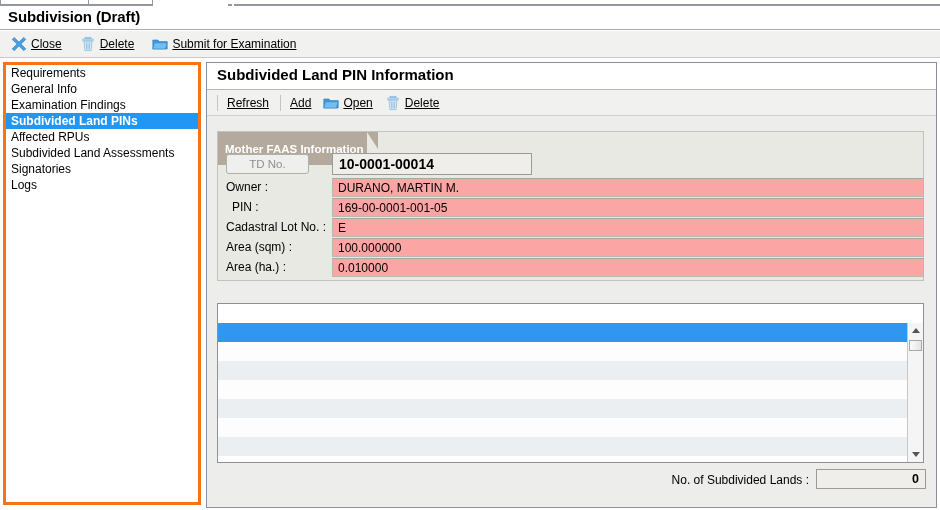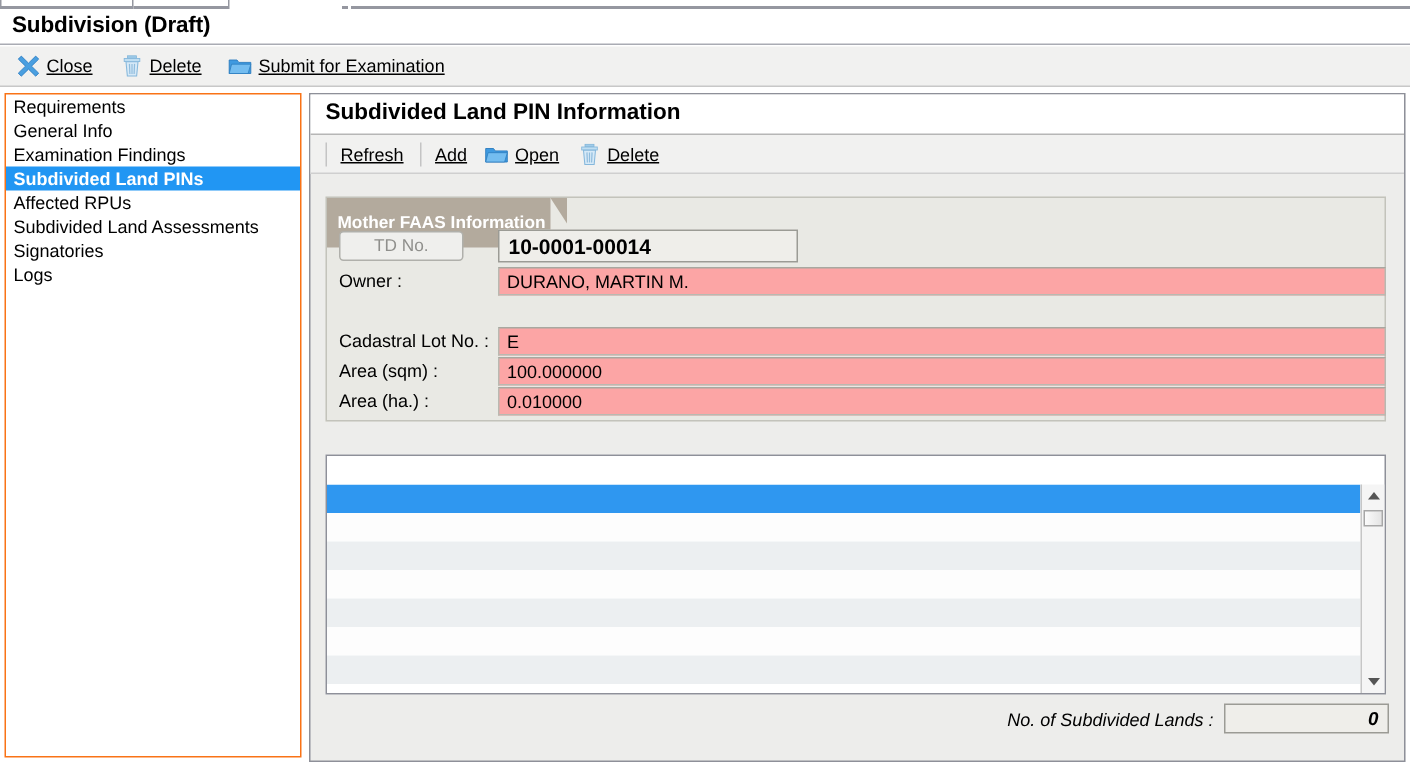--- a/index.html
+++ b/index.html
@@ -92,21 +92,21 @@
     background: #c4c4c4;
     margin: 0 4px;
   }
 
   
   #sidebar {
     position: absolute;
     left: 3px; top: 62px;
     width: 198px; height: 443px;
     background: #ffffff;
-    border: 1px solid #f97316;
+    border: 3px solid #f97316;
     box-sizing: border-box;
     overflow: hidden;
   }
   .navitem {
     height: 16px;
     line-height: 16px;
     padding-left: 5px;
     font-size: 12px;
     color: #000;
     white-space: nowrap;
@@ -328,21 +328,21 @@
     width: 13px; height: 11px;
     background: linear-gradient(to right, #fbfbfb, #e4e4e4);
     border: 1px solid #a7a7a7;
     box-sizing: border-box;
   }
 
   
   #footer {
     position: absolute;
     left: 0; top: 404px;
-    width: 729px; height: 40px; font-style: italic;
+    width: 729px; height: 40px;
   }
   #footerlabel {
     position: absolute;
     right: 127px; top: 6px;
     font-size: 12px;
     color: #000;
     white-space: nowrap;
   }
   #footervalue {
     position: absolute;
@@ -469,20 +469,24 @@
     </div>
     <div id="gbtabslant" style="left: 149px;"></div>
 
     <div id="tdnobtn">TD No.</div>
     <div id="tdnovalue">10-0001-00014</div>
 
     <div class="frow" style="top:46px;">
       <span class="flabel">Owner :</span>
       <span class="fvalue" style="width:592px;">DURANO, MARTIN M.</span>
     </div>
+    <div class="frow" style="top:66px;">
+      <span class="flabel" style="padding-left:6px;">PIN :</span>
+      <span class="fvalue" style="width:592px;">169-00-0001-001-05</span>
+    </div>
     <div class="frow" style="top:86px;">
       <span class="flabel">Cadastral Lot No. :</span>
       <span class="fvalue" style="width:592px;">E</span>
     </div>
     <div class="frow" style="top:106px;">
       <span class="flabel">Area (sqm) :</span>
       <span class="fvalue" style="width:592px;">100.000000</span>
     </div>
     <div class="frow" style="top:126px;">
       <span class="flabel">Area (ha.) :</span>

